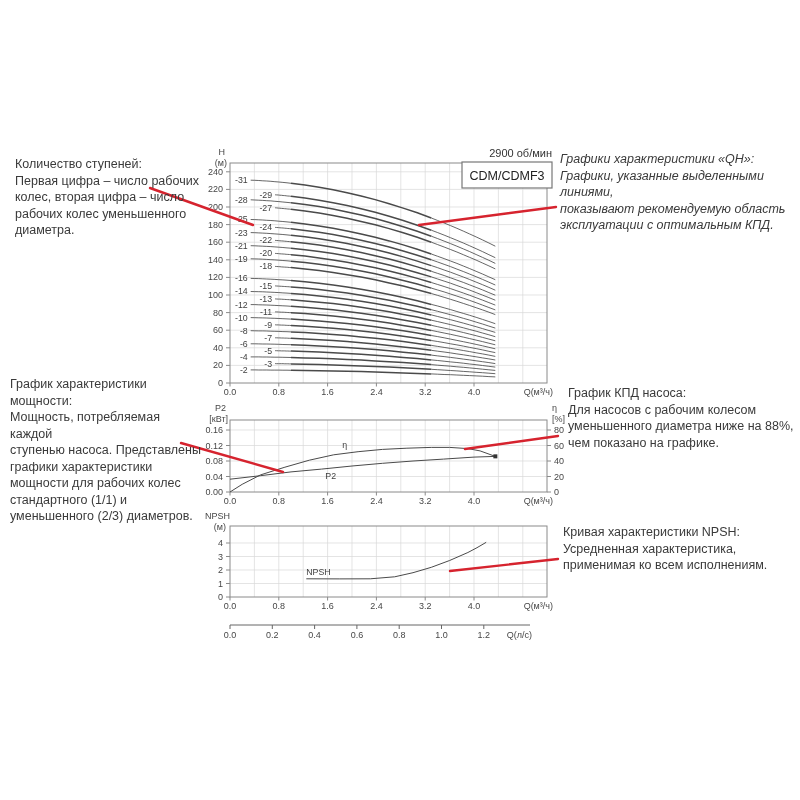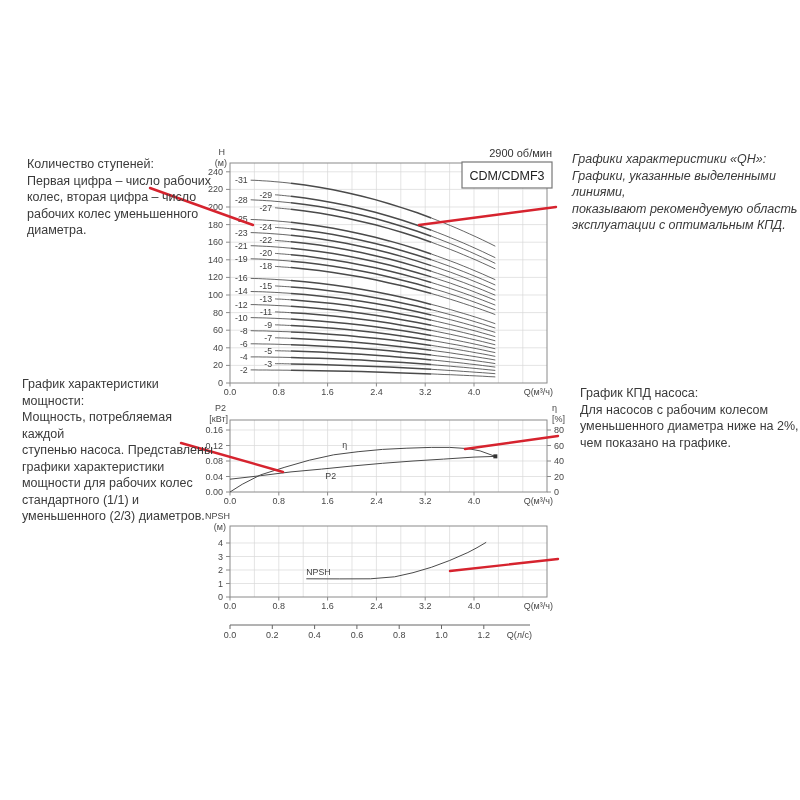--- a/index.html
+++ b/index.html
@@ -1,20 +1,20 @@
 <!DOCTYPE html>
 <html><head>
 <meta charset="utf-8">
 <style>
   html,body{margin:0;padding:0;background:#ffffff;}
   #canvas{position:relative;width:800px;height:800px;background:#fff;overflow:hidden;
           font-family:"Liberation Sans",sans-serif;}
   #fig{position:absolute;left:0;top:0;}
   .note{position:absolute;font-size:12.5px;line-height:16.5px;color:#3a3a3a;
-        white-space:pre-line;letter-spacing:0;margin-left:12px;}
+        white-space:pre-line;letter-spacing:0;}
   #note-stages{left:15px;top:156px;width:185px;}
   #note-power{left:10px;top:376px;width:195px;}
   #note-qh{left:560px;top:151px;width:238px;font-style:italic;}
   #note-eff{left:568px;top:385px;width:230px;}
   #note-npsh{left:563px;top:524px;width:230px;}
   svg text{font-family:"Liberation Sans",sans-serif;}
   .tick{font-size:9px;fill:#474747;}
   .clabel{font-size:8.8px;fill:#3f3f3f;}
   .badge{font-size:12.5px;fill:#222;}
   .speed{font-size:11px;fill:#333;}
@@ -351,15 +351,18 @@
 графики характеристики
 мощности для рабочих колес
 стандартного (1/1) и
 уменьшенного (2/3) диаметров.</div>
   <div class="note" id="note-qh">Графики характеристики «QH»:
 Графики, указанные выделенными линиями,
 показывают рекомендуемую область
 эксплуатации с оптимальным КПД.</div>
   <div class="note" id="note-eff">График КПД насоса:
 Для насосов с рабочим колесом
-уменьшенного диаметра ниже на 2%,
+уменьшенного диаметра ниже на 88%,
 чем показано на графике.</div>
+  <div class="note" id="note-npsh">Кривая характеристики NPSH:
+Усредненная характеристика,
+применимая ко всем исполнениям.</div>
 </div>
 
 </body></html>

